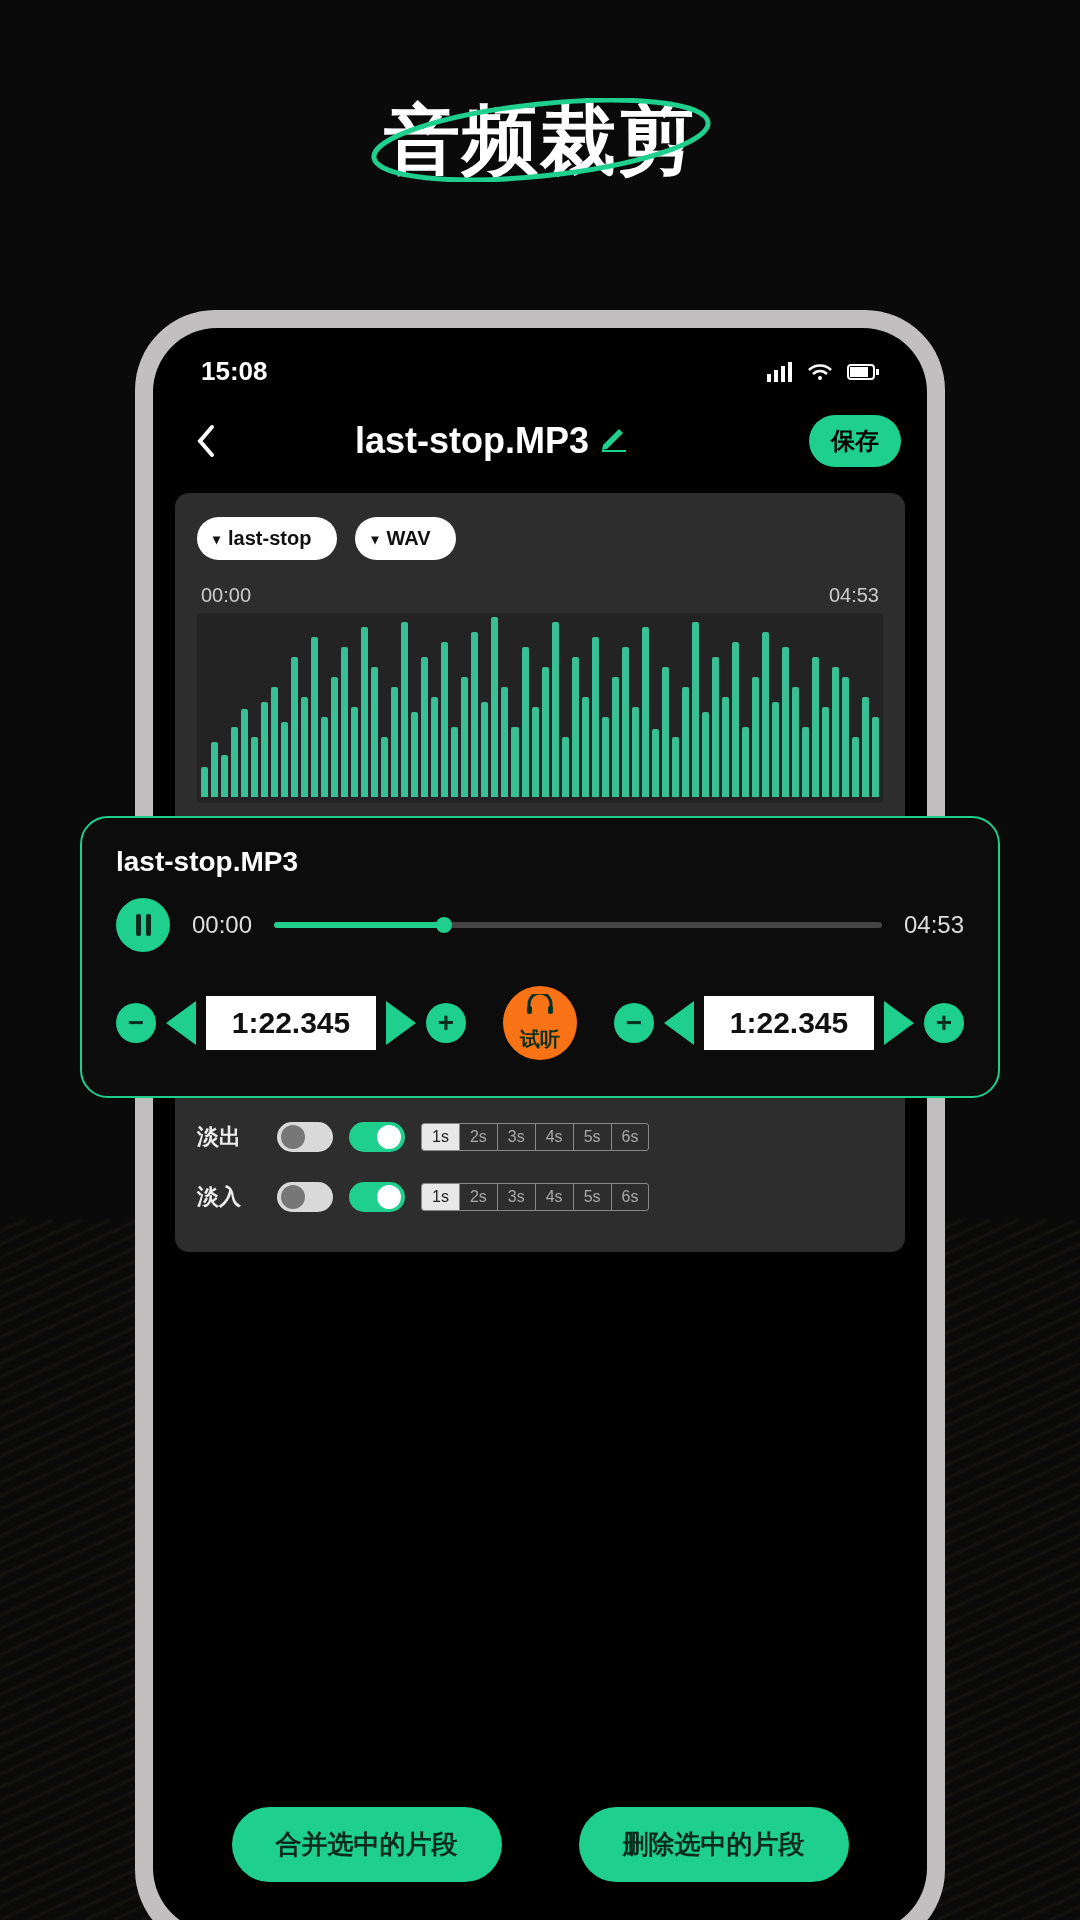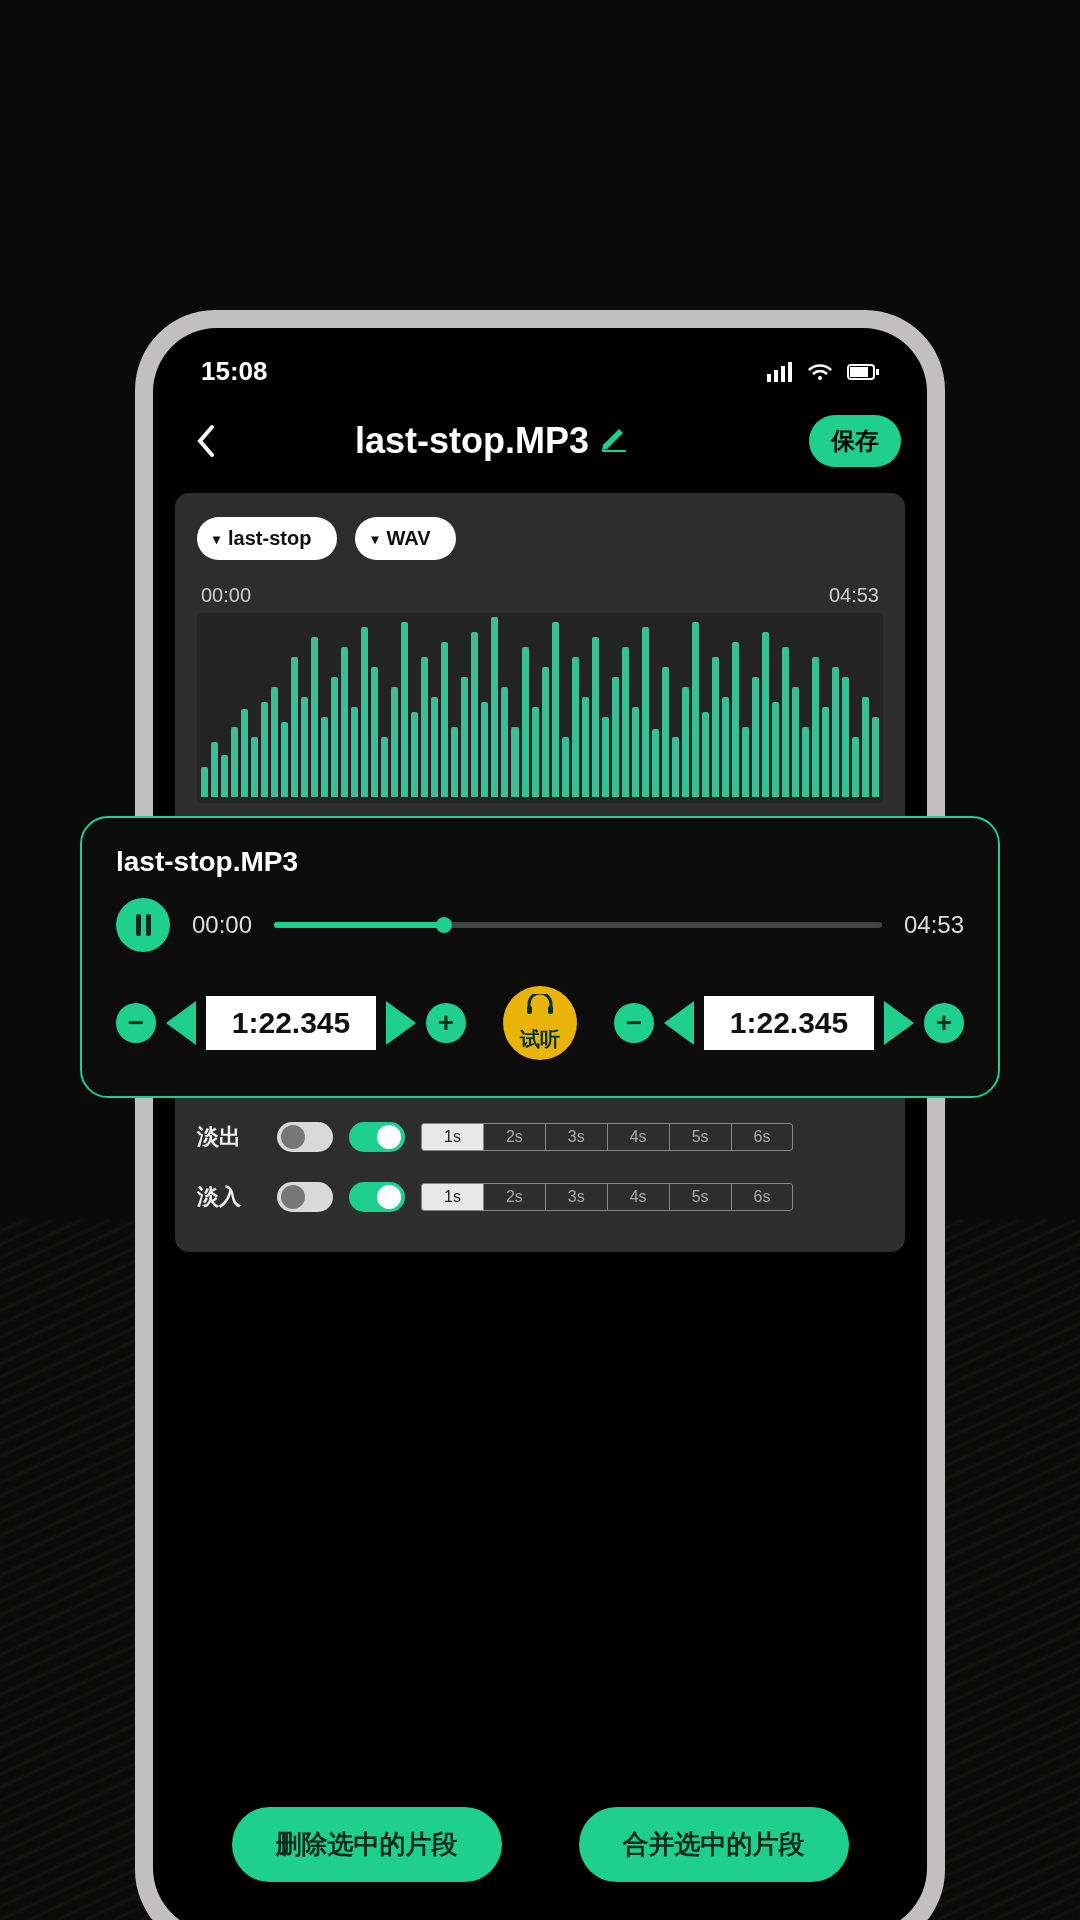--- a/index.html
+++ b/index.html
@@ -193,21 +193,21 @@
   .fade-label { width:64px; font-size:22px; color:#eee; font-weight:600;}
   .toggle {
     width:56px; height:30px; border-radius:999px; position:relative; cursor:pointer;
   }
   .toggle .knob { position:absolute; top:3px; width:24px; height:24px; border-radius:50%; }
   .toggle.off { background:#d9d9d9; }
   .toggle.off .knob { left:4px; background:#777; }
   .toggle.on { background:#1ecf8e; }
   .toggle.on .knob { right:4px; background:#fff; }
   .seglist { display:flex; border:1px solid #888; border-radius:3px; overflow:hidden;}
-  .seg { font-size:16px; color:#aaa; padding:4px 22px; border-right:1px solid #888; cursor:pointer;}
+  .seg { font-size:16px; color:#aaa; padding:4px 10px; border-right:1px solid #888; cursor:pointer;}
   .seg:last-child{border-right:none;}
   .seg.active { background:#e8e8e8; color:#222; }
   .bottom-actions {
     display:flex;
     justify-content:space-around;
     padding: 0 40px 50px;
     position:absolute;
     bottom:0; left:0; right:0;
   }
   .pill-btn {
@@ -255,32 +255,38 @@
   .tri.right { border-left:30px solid #1ecf8e; }
   .circ {
     width:40px; height:40px; border-radius:50%; background:#1ecf8e; color:#04301e;
     display:flex; align-items:center; justify-content:center; font-size:28px; font-weight:900; cursor:pointer;
   }
   .timebox {
     background:#fff; color:#111; font-size:30px; font-weight:600;
     padding:10px 22px; min-width:170px; text-align:center;
   }
   .preview-btn {
-    width:74px; height:74px; border-radius:50%; background:#eab308;
+    width:74px; height:74px; border-radius:50%; background:#f97316;
     display:flex; flex-direction:column; align-items:center; justify-content:center;
     color:#04301e; font-size:20px; font-weight:800; cursor:pointer; gap:12px;
   }
   .preview-btn svg { display:block; }
 </style>
 </head>
 <body>
 
 <div class="bg-deco"></div>
 
 <div class="hero">
+  <div class="hero-title-wrap">
+    <svg class="hero-circle" viewBox="0 0 350 84">
+      <ellipse cx="175" cy="42" rx="168" ry="36" fill="none" stroke="#1ecf8e" stroke-width="5" transform="rotate(-6 175 42)"></ellipse>
+    </svg>
+    <div class="hero-title">音频裁剪</div>
+  </div>
 </div>
 
 <div class="phone">
   <div class="screen">
 
     <div class="statusbar">
       <span>15:08</span>
       <div class="status-r">
         <svg width="26" height="20">
             <g fill="#fff">
@@ -448,22 +454,22 @@
             <div class="seg">2s</div>
             <div class="seg">3s</div>
             <div class="seg">4s</div>
             <div class="seg">5s</div>
             <div class="seg">6s</div>
           </div>
       </div>
     </div>
 
     <div class="bottom-actions">
+      <div class="pill-btn">合并选中的片段</div>
       <div class="pill-btn">删除选中的片段</div>
-      <div class="pill-btn">合并选中的片段</div>
     </div>
 
   </div>
 </div>
 
 <div class="overlay">
   <div class="ov-title">last-stop.MP3</div>
   <div class="ov-play-row">
     <div class="ov-pause">
       <div class="bars">

